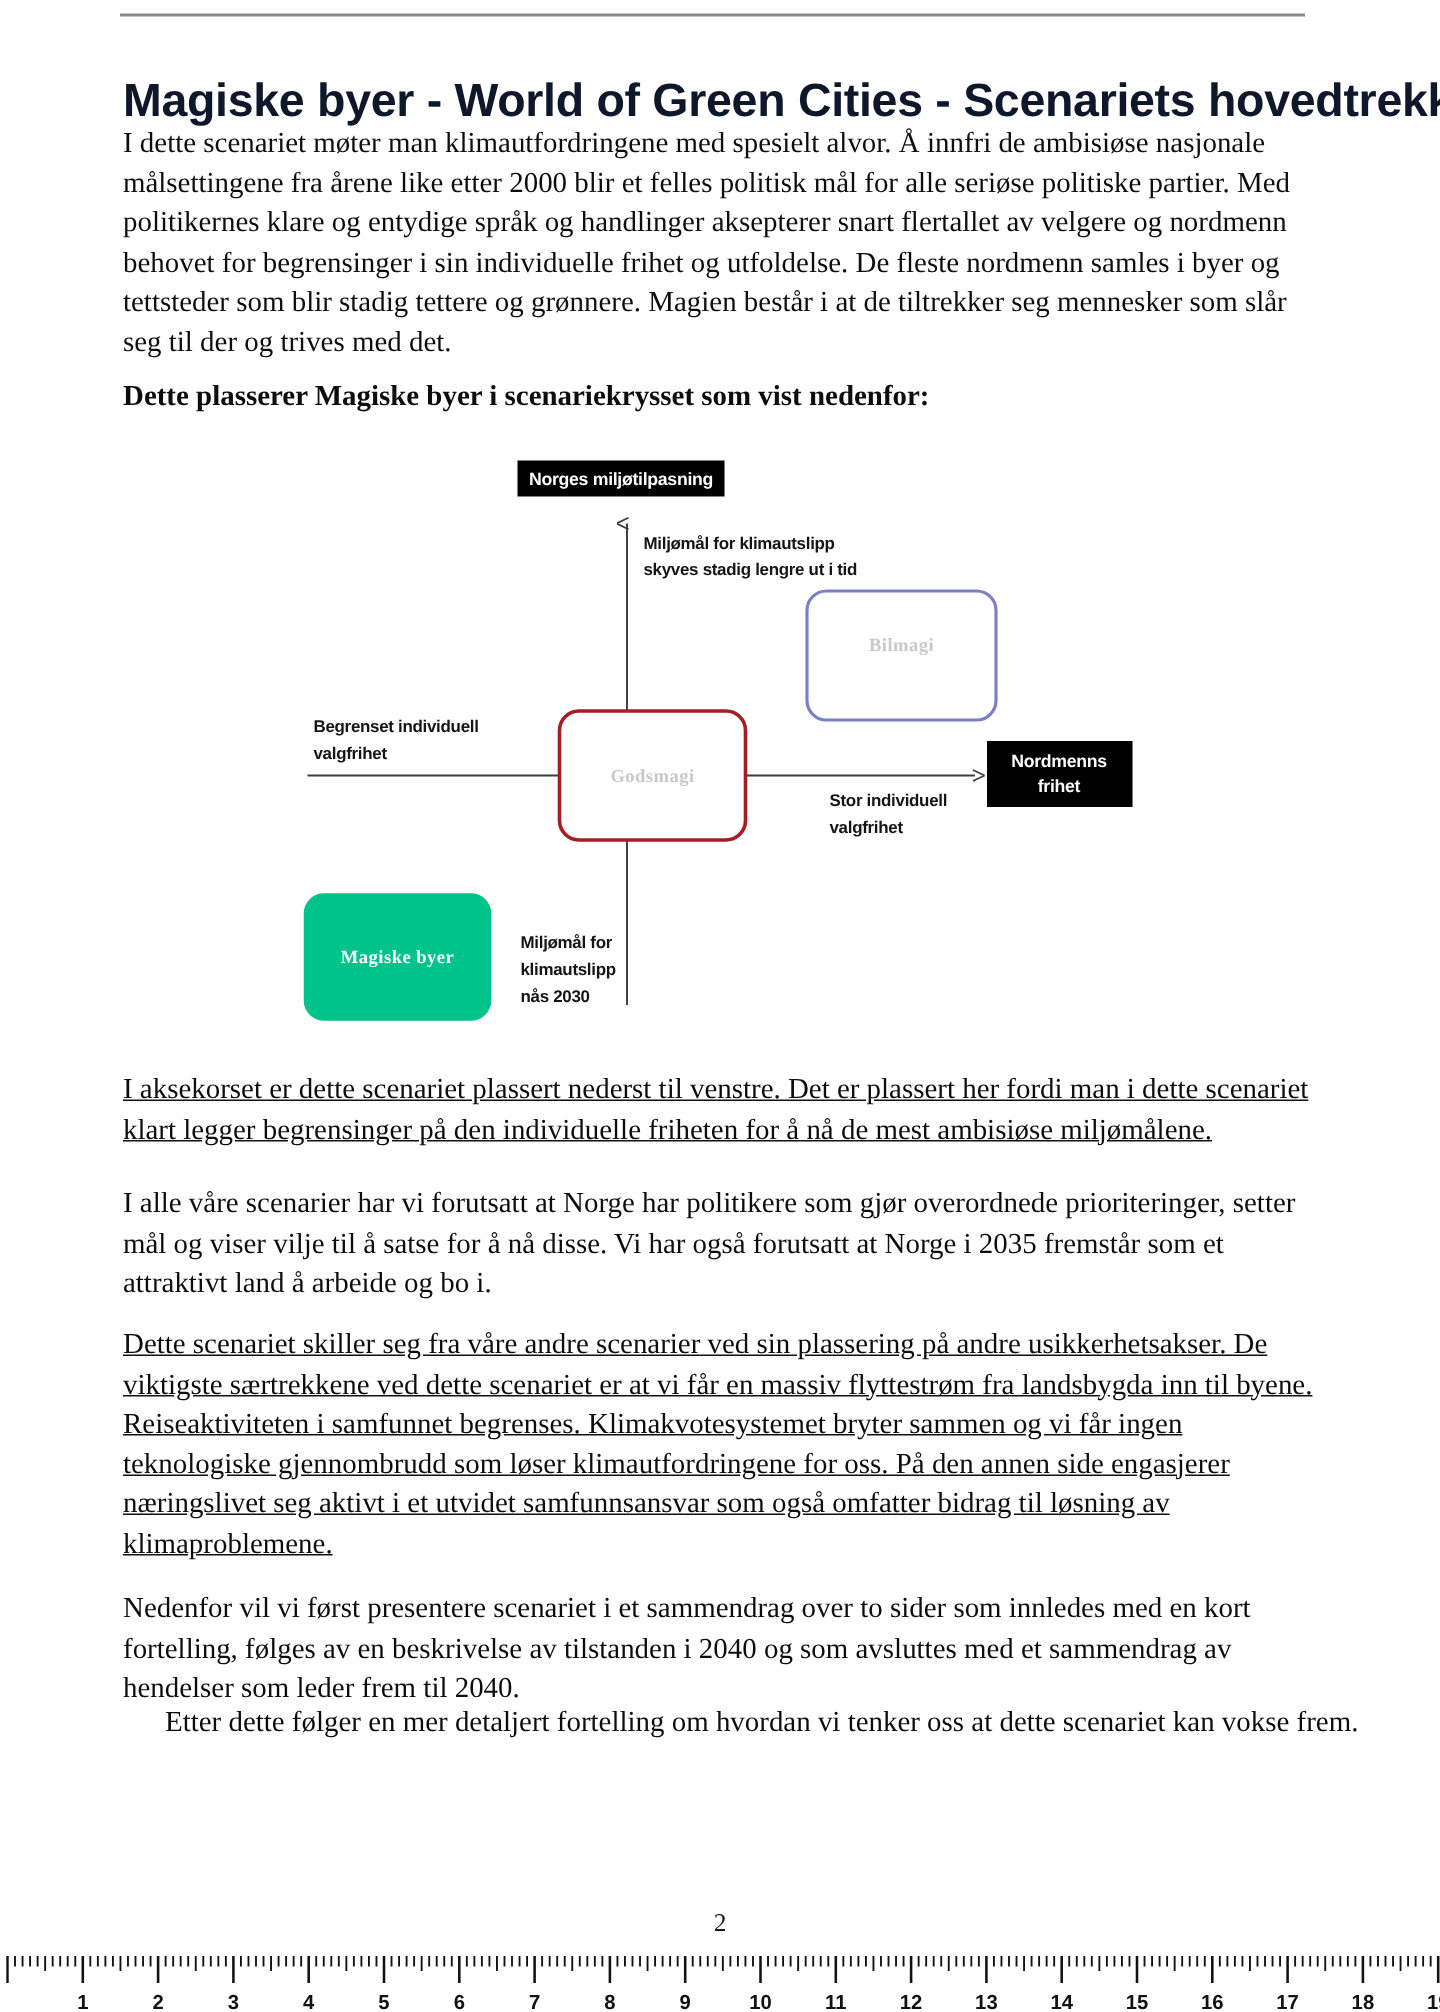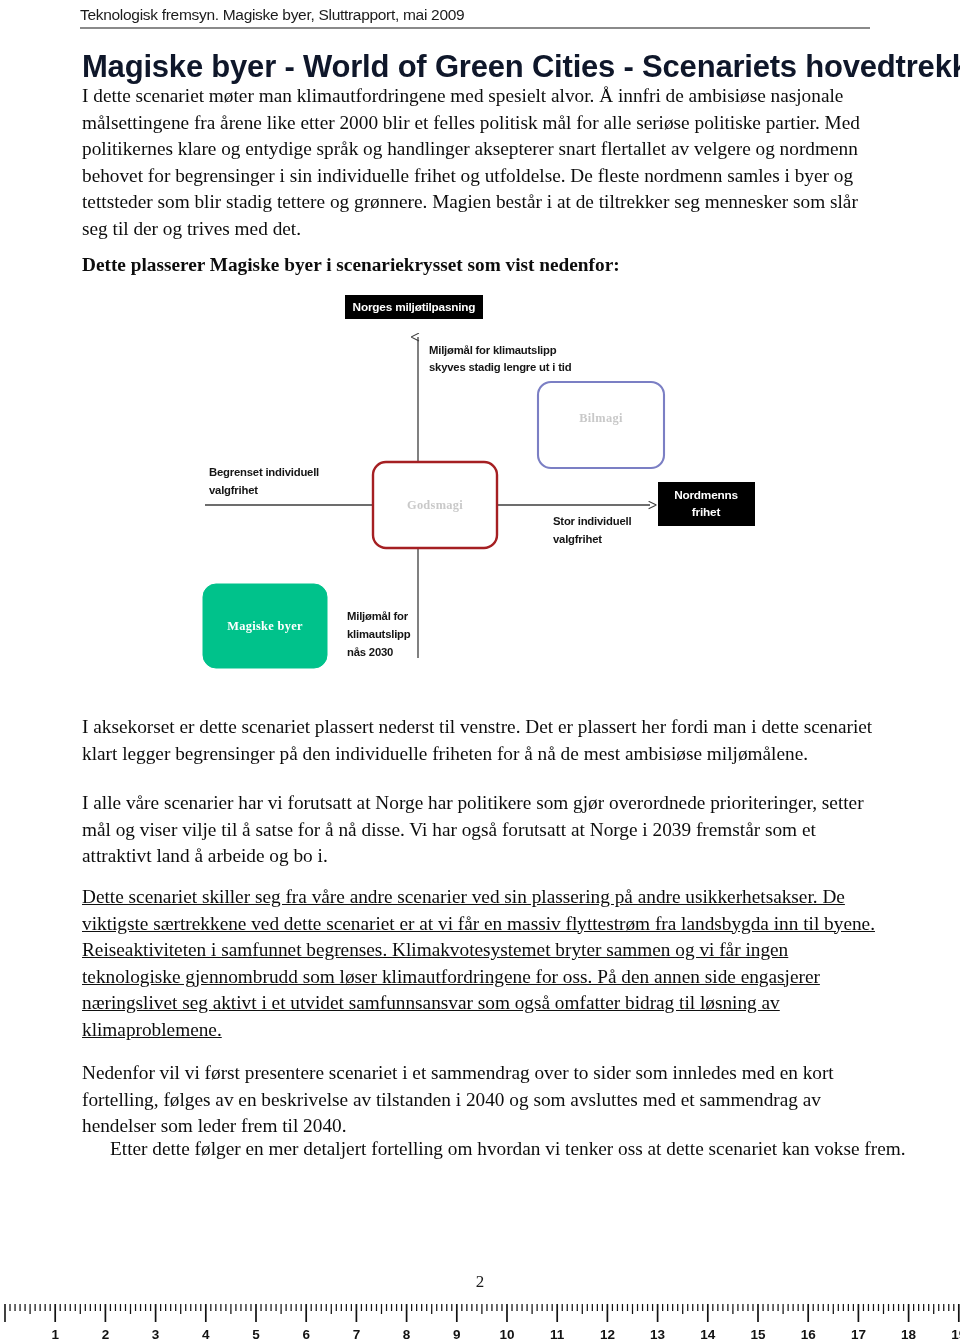--- a/index.html
+++ b/index.html
@@ -62,31 +62,31 @@
     font-family: "Liberation Serif", serif;
     font-size: 19.3px;
     line-height: 26.5px;
     text-align: left;
     color: #0d0d0d;
     margin: 0;
   }
 
   #intro-block { top: 83px; }
   #placer-block { top: 252px; font-weight: bold; }
-  #after-diagram-block { top: 714px; }
+  #after-diagram-block { top: 714px; text-decoration: underline; }
   #axis-block { top: 790px; }
   #difference-block { top: 884px; text-decoration: underline; }
   #outline-block { top: 1060px; }
   #detail-block { top: 1136px; margin-left: 28px; }
 
   
   .diagram {
     position: absolute;
     left: 180px;
-    top: 290px;
+    top: 302px;
     width: 600px;
     height: 392px;
     text-align: right;
   }
   .diagram svg { display: block; }
   .dg-label {
     font-family: "Liberation Sans", sans-serif;
     font-weight: bold;
     font-size: 11.3px;
     fill: #151515;
@@ -135,21 +135,20 @@
     font-size: 13.5px;
     fill: #121212;
   }
 </style>
 </head>
 <body>
 
 <div class="page">
 
   <div class="header">
-    <div class="header-text">Teknologisk fremsyn. Magiske byer, Sluttrapport, mai 2009</div>
     <div class="header-rule"></div>
   </div>
 
   <div class="doc-title">Magiske byer - World of Green Cities - Scenariets hovedtrekk</div>
 
   <div class="body-col" id="intro-block">
     <p class="para">I dette scenariet møter man klimautfordringene med spesielt alvor. Å innfri de ambisiøse nasjonale målsettingene fra årene like etter 2000 blir et felles politisk mål for alle seriøse politiske partier. Med politikernes klare og entydige språk og handlinger aksepterer snart flertallet av velgere og nordmenn behovet for begrensinger i sin individuelle frihet og utfoldelse. De fleste nordmenn samles i byer og tettsteder som blir stadig tettere og grønnere. Magien består i at de tiltrekker seg mennesker som slår seg til der og trives med det.</p>
   </div>
 
   <div class="body-col" id="placer-block">
@@ -220,21 +219,21 @@
       </g>
 
     </svg>
   </div>
 
   <div class="body-col" id="after-diagram-block">
     <p class="para">I aksekorset er dette scenariet plassert nederst til venstre. Det er plassert her fordi man i dette scenariet klart legger begrensinger på den individuelle friheten for å nå de mest ambisiøse miljømålene.</p>
   </div>
 
   <div class="body-col" id="axis-block">
-    <p class="para">I alle våre scenarier har vi forutsatt at Norge har politikere som gjør overordnede prioriteringer, setter mål og viser vilje til å satse for å nå disse. Vi har også forutsatt at Norge i 2039 fremstår som et attraktivt land å arbeide og bo i.</p>
+    <p class="para">I alle våre scenarier har vi forutsatt at Norge har politikere som gjør overordnede prioriteringer, setter mål og viser vilje til å satse for å nå disse. Vi har også forutsatt at Norge i 2035 fremstår som et attraktivt land å arbeide og bo i.</p>
   </div>
 
   <div class="body-col" id="difference-block">
     <p class="para">Dette scenariet skiller seg fra våre andre scenarier ved sin plassering på andre usikkerhetsakser. De viktigste særtrekkene ved dette scenariet er at vi får en massiv flyttestrøm fra landsbygda inn til byene. Reiseaktiviteten i samfunnet begrenses. Klimakvotesystemet bryter sammen og vi får ingen teknologiske gjennombrudd som løser klimautfordringene for oss. På den annen side engasjerer næringslivet seg aktivt i et utvidet samfunnsansvar som også omfatter bidrag til løsning av klimaproblemene.</p>
   </div>
 
   <div class="body-col" id="outline-block">
     <p class="para">Nedenfor vil vi først presentere scenariet i et sammendrag over to sider som innledes med en kort fortelling, følges av en beskrivelse av tilstanden i 2040 og som avsluttes med et sammendrag av hendelser som leder frem til 2040.</p>
   </div>
 

